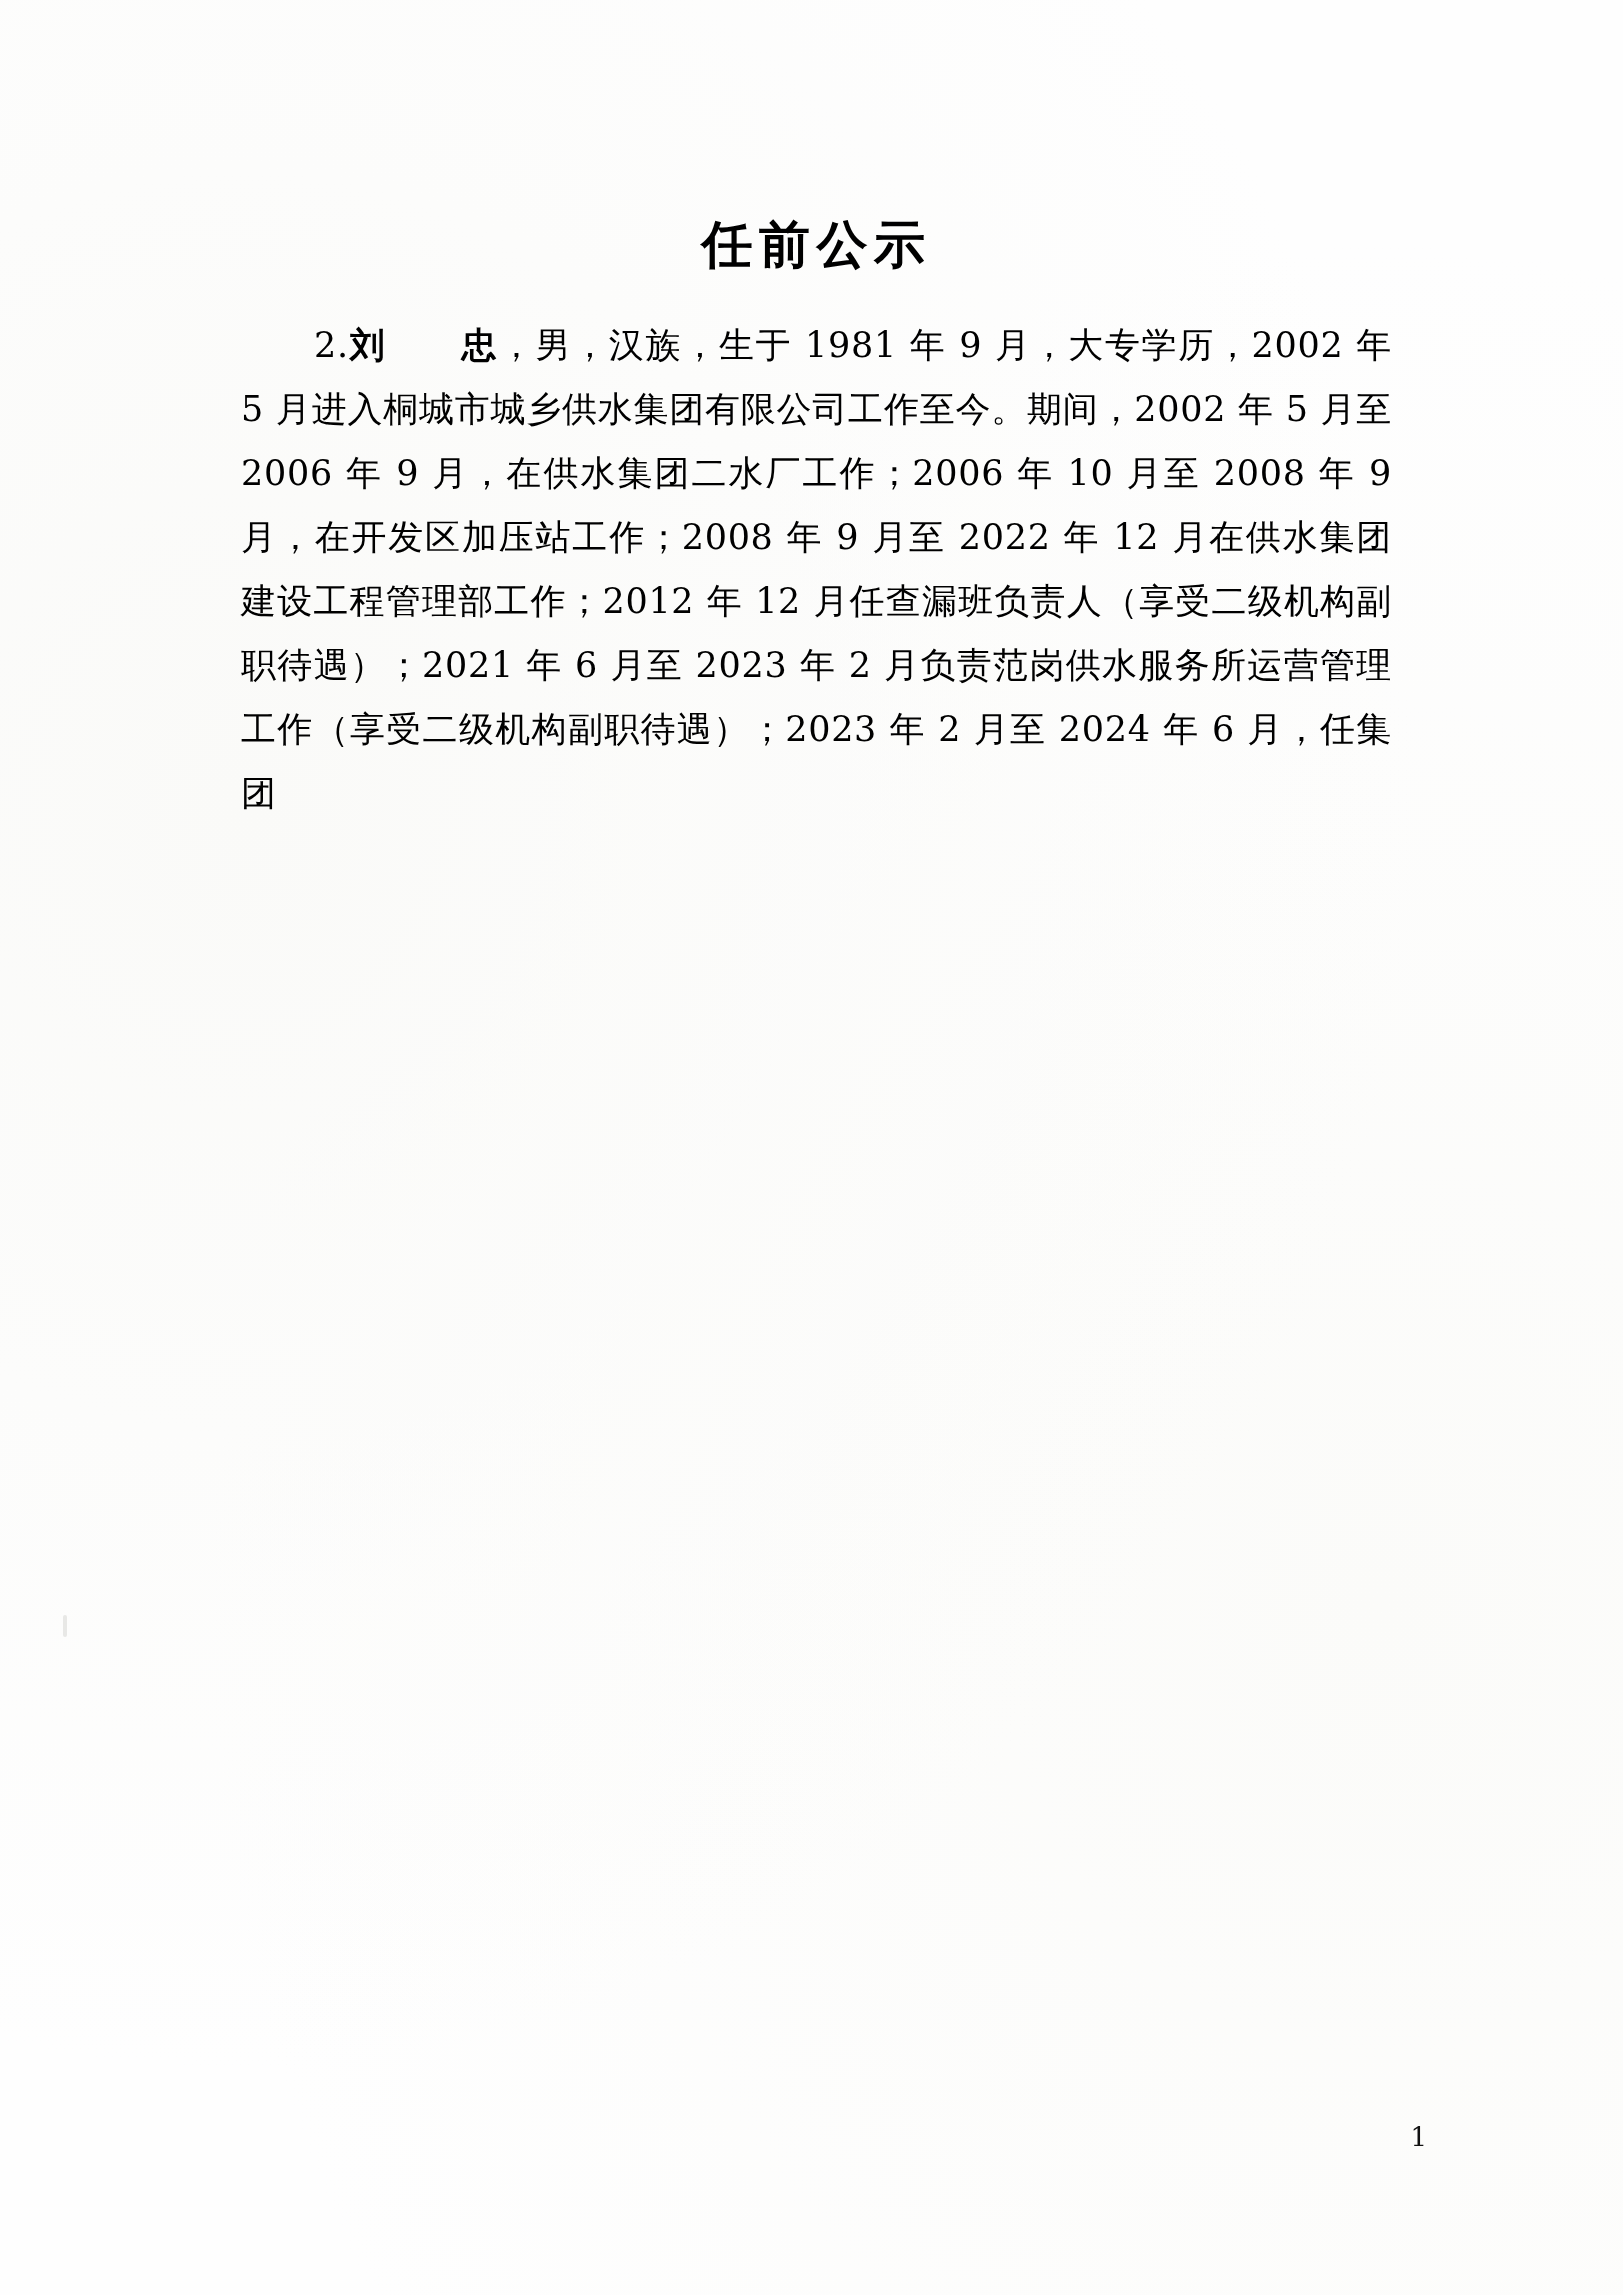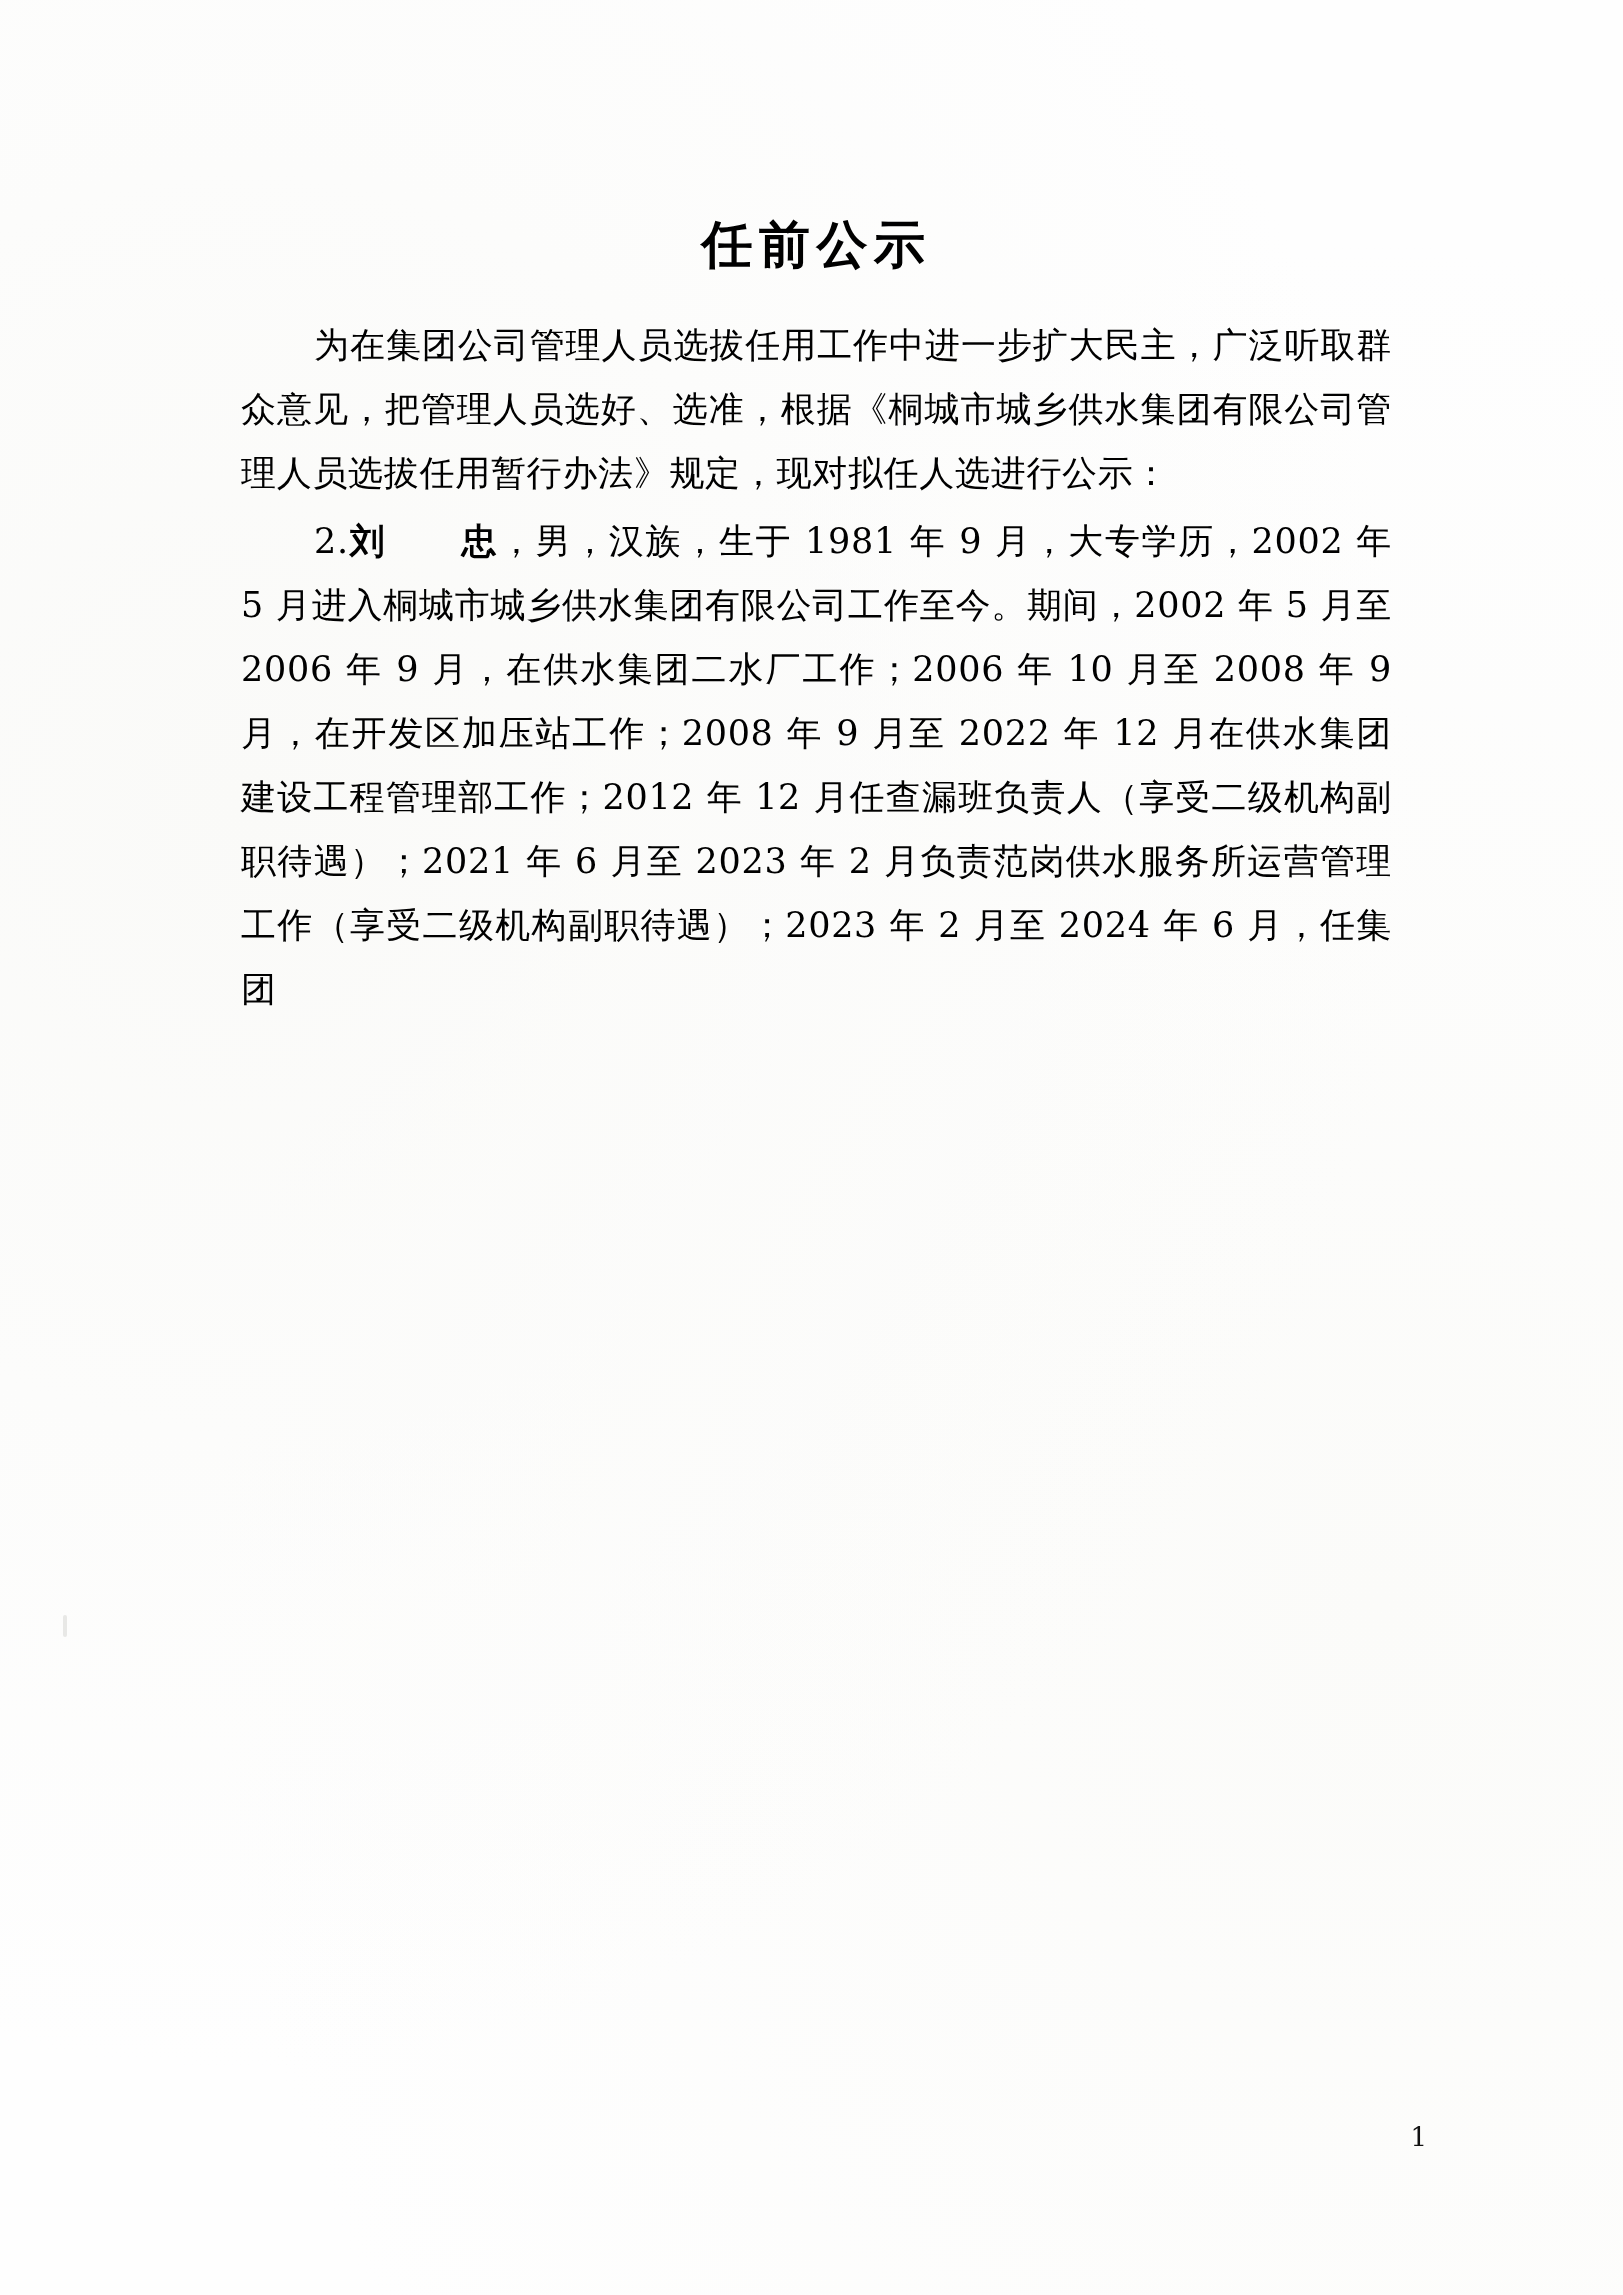--- a/index.html
+++ b/index.html
@@ -82,23 +82,20 @@
 <body>
 
 <div class="page">
 
   <div class="edge-mark"></div>
 
   <div class="content">
 
     <h1 class="doc-title">任前公示</h1>
 
-    <p class="para indent">
-      <span>为在集团公司管理人员选拔任用工作中进一步扩大民主，广泛听取群众意见，把管理人员选好、选准，根据《桐城市城乡供水集团有限公司管理人员选拔任用暂行办法》规定，现对拟任人选进行公示：</span>
-    </p>
 
 
     <p class="para indent">
       <span class="numlead">2.</span><span class="name-bold">刘　　忠</span><span>，男，汉族，生于 1981 年 9 月，大专学历，2002 年 5 月进入桐城市城乡供水集团有限公司工作至今。期间，2002 年 5 月至 2006 年 9 月，在供水集团二水厂工作；2006 年 10 月至 2008 年 9 月，在开发区加压站工作；2008 年 9 月至 2022 年 12 月在供水集团建设工程管理部工作；2012 年 12 月任查漏班负责人（享受二级机构副职待遇）；2021 年 6 月至 2023 年 2 月负责范岗供水服务所运营管理工作（享受二级机构副职待遇）；2023 年 2 月至 2024 年 6 月，任集团</span>
     </p>
 
   </div>
 
   <div class="page-number">1</div>
 

